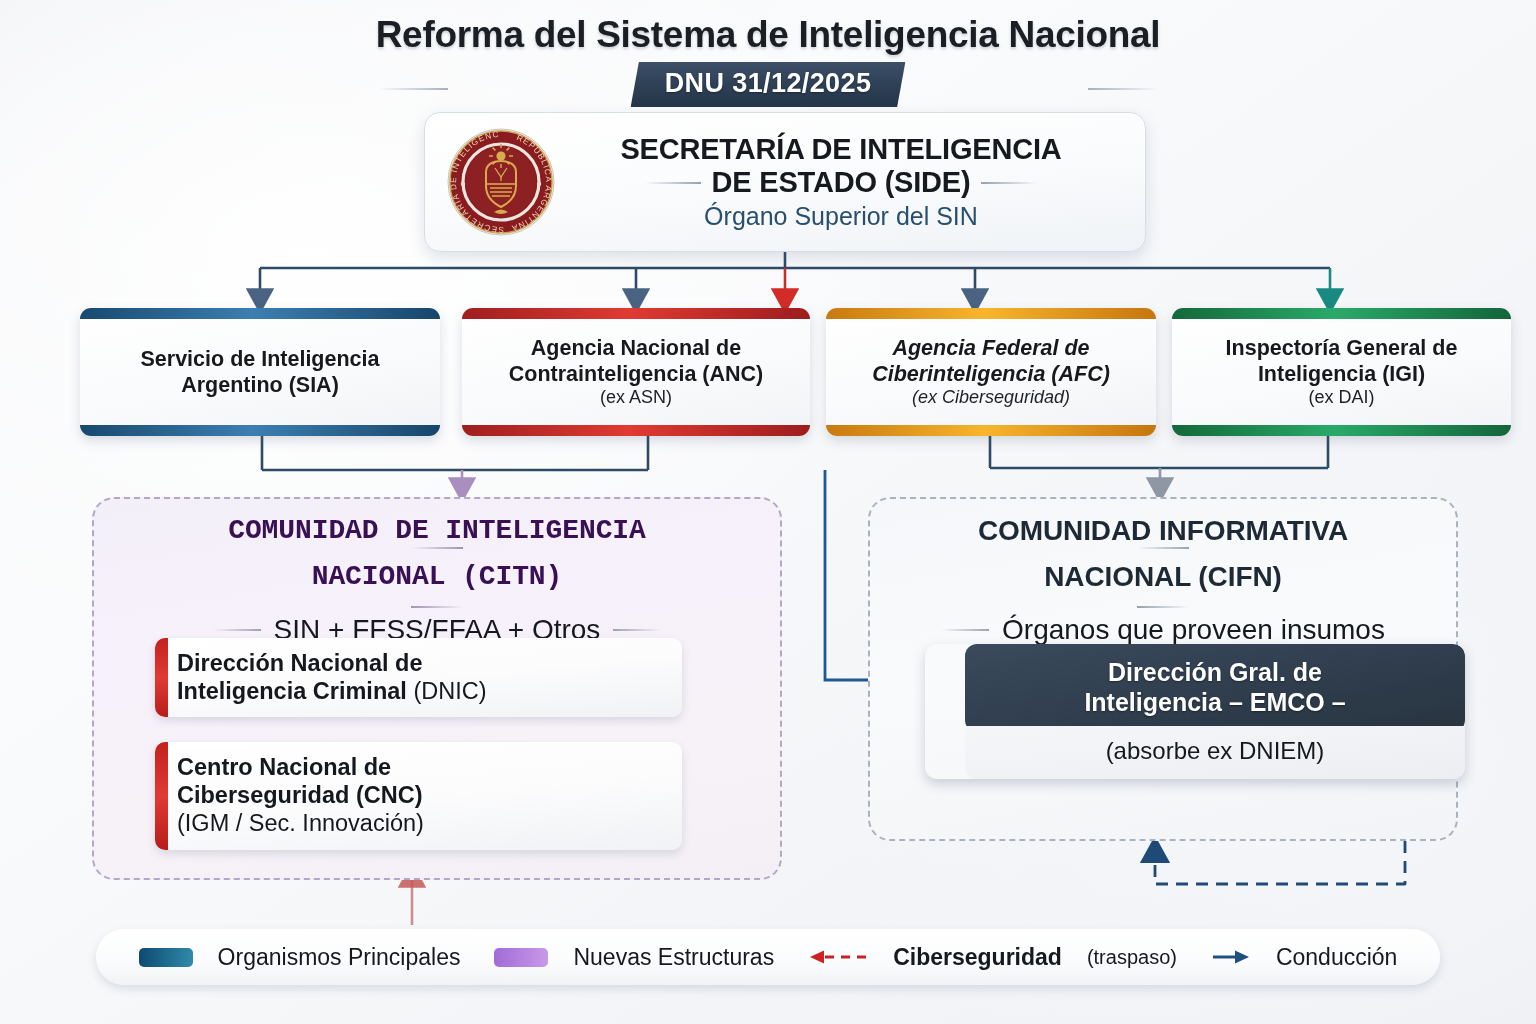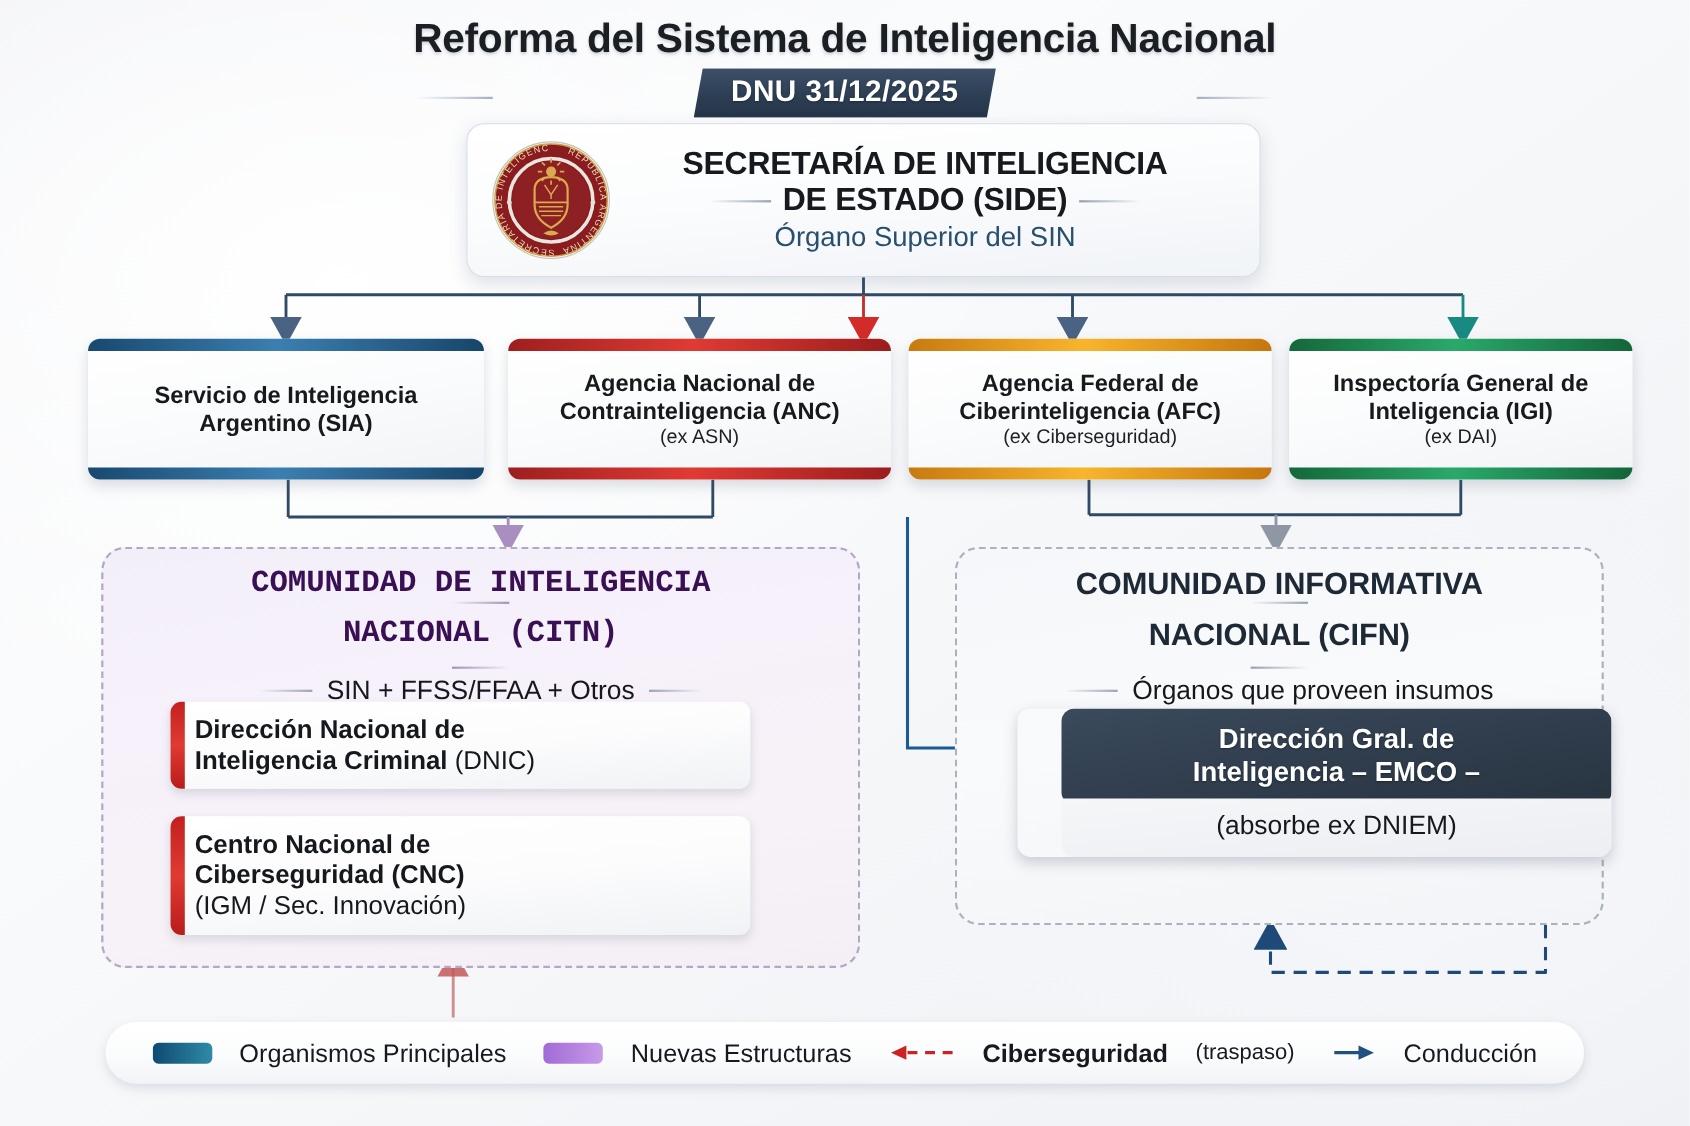--- a/index.html
+++ b/index.html
@@ -72,23 +72,23 @@
   .agency::before, .agency::after {
     content: ""; position: absolute; left: 0; right: 0; height: 11px;
   }
   .agency::before { top: 0; border-radius: 11px 11px 0 0; }
   .agency::after { bottom: 0; border-radius: 0 0 11px 11px; }
 
   #box-sia { left: 80px; width: 360px; }
   #box-sia::before, #box-sia::after { background: linear-gradient(90deg, #18496f, #3c7fb1 48%, #17456a); }
   #box-anc { left: 462px; width: 348px; }
   #box-anc::before, #box-anc::after { background: linear-gradient(90deg, #9e1f1f, #e03a33 48%, #9c1d1d); }
-  #box-afc { left: 826px; width: 330px; }
+  #box-afc { left: 826px; width: 330px; font-style: italic; }
   #box-afc::before, #box-afc::after { background: linear-gradient(90deg, #c87a10, #f7b52c 48%, #c5760e); }
-  #box-igi { left: 1172px; width: 312px; }
+  #box-igi { left: 1172px; width: 339px; }
   #box-igi::before, #box-igi::after { background: linear-gradient(90deg, #14683a, #2aa96a 48%, #13653a); }
 
   
   .panel {
     position: absolute; border-radius: 22px;
     border: 2px dashed #b9b3c8;
     padding: 16px 20px 18px;
   }
   #panel-citn {
     left: 92px; top: 497px; width: 690px; height: 383px;
@@ -103,21 +103,21 @@
   .panel-title { text-align: center; font-size: 28px; font-weight: bold; line-height: 1.16; letter-spacing: -0.1px; }
   #panel-citn .panel-title { color: #3a1055; font-family: Liberation Mono, monospace; }
   #panel-cifn .panel-title { color: #1e2936; }
   .panel-title .rule-row { display: flex; align-items: center; justify-content: center; gap: 12px; flex-direction: column; }
   .panel-title .rule { display: block; width: 52px; height: 2px; }
   #panel-citn .panel-title .rule { background: linear-gradient(90deg, rgba(150,140,170,0), #9f93b4); }
   #panel-citn .panel-title .rule.r2 { background: linear-gradient(90deg, #9f93b4, rgba(150,140,170,0)); }
   #panel-cifn .panel-title .rule { background: linear-gradient(90deg, rgba(150,160,175,0), #95a1b0); }
   #panel-cifn .panel-title .rule.r2 { background: linear-gradient(90deg, #95a1b0, rgba(150,160,175,0)); }
   .panel-sub {
-    text-align: center; font-size: 24px; color: #15181c; margin-top: 6px;
+    text-align: center; font-size: 28px; color: #15181c; margin-top: 6px;
     display: flex; align-items: center; justify-content: center; gap: 13px;
   }
   .panel-sub .rule { display: block; width: 48px; height: 2px; background: linear-gradient(90deg, rgba(150,155,170,0), #9aa3b0); }
   .panel-sub .rule.r2 { background: linear-gradient(90deg, #9aa3b0, rgba(150,155,170,0)); }
 
   
   .subcard {
     position: absolute; left: 155px;
     background: linear-gradient(175deg, #ffffff 0%, #fcfcfd 50%, #f0f2f5 100%);
     border-radius: 10px;

